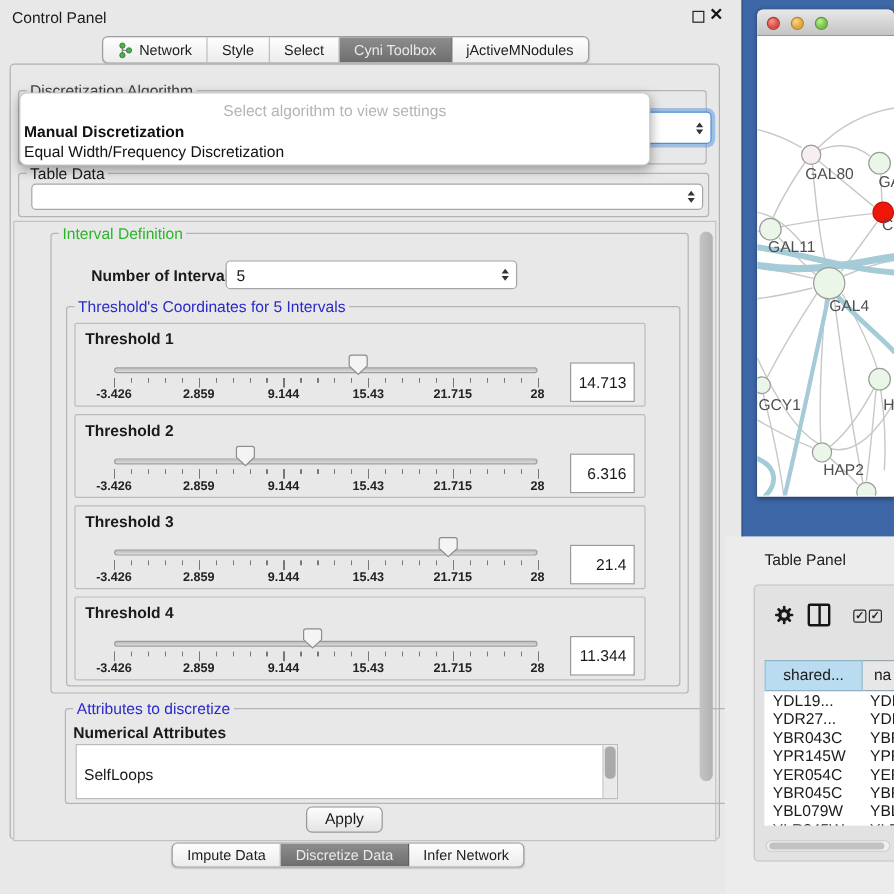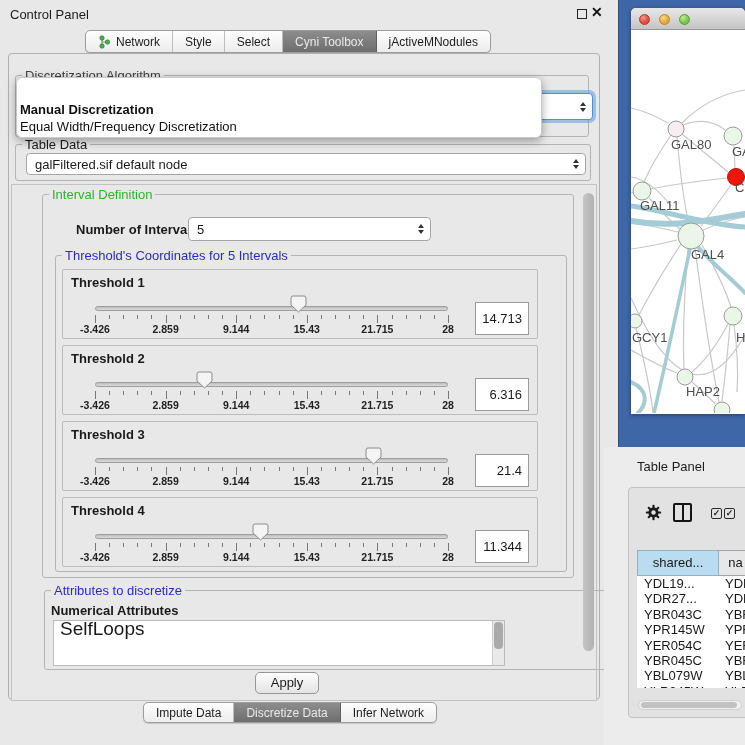--- a/index.html
+++ b/index.html
@@ -69,21 +69,21 @@
   .ticks-major { position:absolute; left:32px; top:45px; width:355px; height:8px;
      background:repeating-linear-gradient(to right,#777 0 1px,transparent 1px 70.6px); }
   .ticklab { position:absolute; top:53px; transform:translateX(-50%);
              font-size:10.5px; font-weight:bold; color:#222; white-space:nowrap; }
   .thr-value { position:absolute; left:412px; top:32px; width:54px; height:33px;
                background:#fff; border:1px solid #9a9a9a; font-size:13px;
                line-height:31px; text-align:right; padding-right:6px; }
   
   #attr-list { position:absolute; left:8px; top:29px; width:452px; height:46px;
                background:#fff; border:1px solid #bbb; overflow:hidden; }
-  .attr-item { padding:1px 0 0 6px; font-size:19px; line-height:14.5px; white-space:nowrap; }
+  .attr-item { padding:18px 0 0 6px; font-size:13px; line-height:14.5px; white-space:nowrap; }
   #attr-vscroll { position:absolute; right:0; top:0; width:12px; height:100%;
                   background:#e9e9e9; border-left:1px solid #ccc; }
   #attr-vthumb { position:absolute; left:1px; top:1px; width:9px; height:27px;
                  background:#aaa; border-radius:4px; }
   #apply-btn { position:absolute; left:243px; top:487px; width:64px; height:22px;
                background:linear-gradient(#fdfdfd,#e4e4e4); border:1px solid #979797;
                border-radius:5px; text-align:center; line-height:20px; font-size:13px; }
   
   #right-lower { position:absolute; left:604px; top:447px; width:141px; height:298px; background:#ececec; }
   #net-frame { position:absolute; left:618px; top:0; width:127px; height:447px;
@@ -161,28 +161,28 @@
     <span class="gtitle" style="color:#404040;">Discretization Algorithm</span>
   </div>
   <div id="alg-combo" class="combo">
     <span class="stepper">
         <i class="up"></i>
         <i class="dn"></i>
       </span>
   </div>
 
   <div id="algo-popup">
+    <div id="popup-hint">Select algorithm to view settings</div>
   <div class="popup-opt b" style="top: 24px;">Manual Discretization</div>
       <div class="popup-opt" style="top: 41px;">Equal Width/Frequency Discretization</div>
     </div>
 
   <div class="group" style="left:6px; top:90px; width:576px; height:37px;">
     <span class="gtitle">Table Data</span>
     <div class="combo" style="left:10px; top:8px; width:560px; height:22px;">
-      <span>galFiltered.sif default node</span>
       <span class="stepper">
           <i class="up"></i>
           <i class="dn"></i>
         </span>
     </div>
   </div>
 
   <div id="scrollpane">
 
     <div class="group" style="left:30px; top:9px; width:532px; height:384px;">
@@ -261,21 +261,21 @@
               <span class="ticklab" style="left: 385px;">28</span>
               <div class="thr-thumb" style="left: 189.408px;"><svg width="17" height="18" viewBox="0 0 17 18">
                   <path d="M3,1 h11 a2,2 0 0 1 2,2 v7 l-7.5,7 -7.5,-7 v-7 a2,2 0 0 1 2,-2 z" fill="#f4f4f4" stroke="#8c8c8c" stroke-width="1"></path>
                 </svg></div>
               <div class="thr-value">11.344</div>
             </div>
           </div>
       </div>
     </div>
 
-    <div class="group" style="left:32px; top:405px; width:610px; height:80px;">
+    <div class="group" style="left:42px; top:405px; width:610px; height:80px;">
       <span class="gtitle" style="color:#2a2ac9;">Attributes to discretize</span>
       <span style="position:absolute; left:6px; top:12px; font-weight:bold;">Numerical Attributes</span>
       <div id="attr-list">
 
       <div class="attr-item">SelfLoops</div>
           <div id="attr-vscroll">
           <div id="attr-vthumb"></div>
         </div>
         </div>
     </div>

